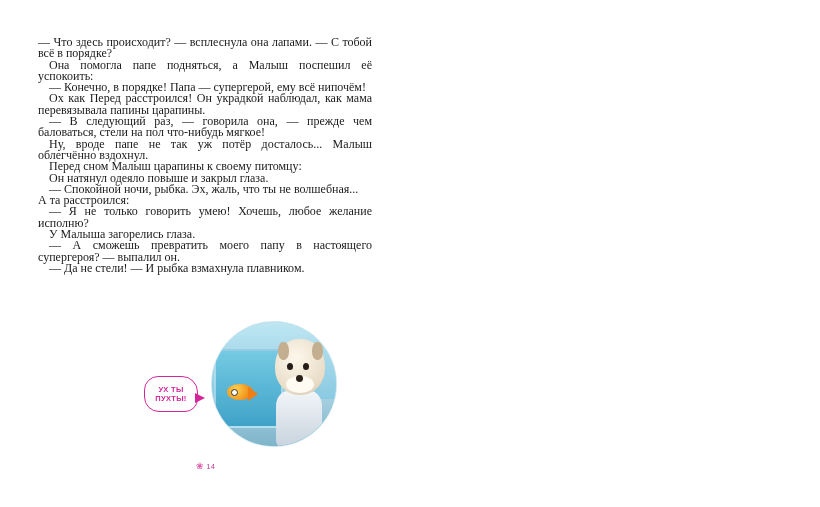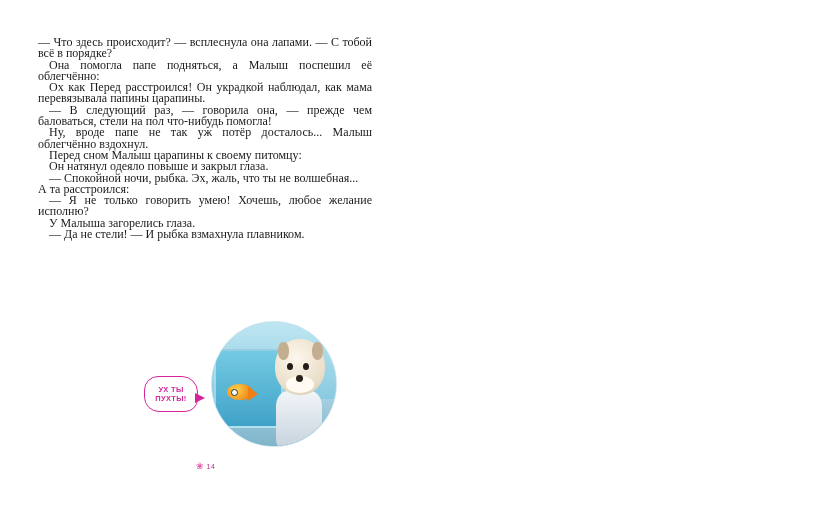--- a/index.html
+++ b/index.html
@@ -208,30 +208,32 @@
 </style>
 </head>
 <body>
 
 <div class="page">
 
   <div class="spread-left">
 
     <div class="textcol" id="left-text">
       <p class="noindent">— Что здесь происходит? — всплеснула она лапами. — С тобой всё в порядке?</p>
-      <p>Она помогла папе подняться, а Малыш поспешил её облегчённо:</p>
+      <p>Она помогла папе подняться, а Малыш поспешил её успокоить:</p>
+      <p>— Конечно, в порядке! Папа — супергерой, ему всё нипочём!</p>
       <p>Ох как Перед расстроился! Он украдкой наблюдал, как мама перевязывала папины царапины.</p>
-      <p>— В следующий раз, — говорила она, — прежде чем баловаться, стели на пол что-нибудь помогла!</p>
+      <p>— В следующий раз, — говорила она, — прежде чем баловаться, стели на пол что-нибудь мягкое!</p>
       <p>Ну, вроде папе не так уж потёр досталось... Малыш облегчённо вздохнул.</p>
       <p>Перед сном Малыш царапины к своему питомцу:</p>
       <p>Он натянул одеяло повыше и закрыл глаза.</p>
       <p>— Спокойной ночи, рыбка. Эх, жаль, что ты не волшебная...</p>
       <p class="noindent">А та расстроился:</p>
       <p>— Я не только говорить умею! Хочешь, любое желание исполню?</p>
       <p>У Малыша загорелись глаза.</p>
+      <p>— А сможешь превратить моего папу в настоящего супергероя? — выпалил он.</p>
       <p>— Да не стели! — И рыбка взмахнула плавником.</p>
     </div>
 
     <div class="circle-illus">
       <div class="ci-bg"></div>
       <div class="ci-shelf"></div>
       <div class="tank">
         <div class="fish">
           <div class="fish-eye"></div>
         </div>

